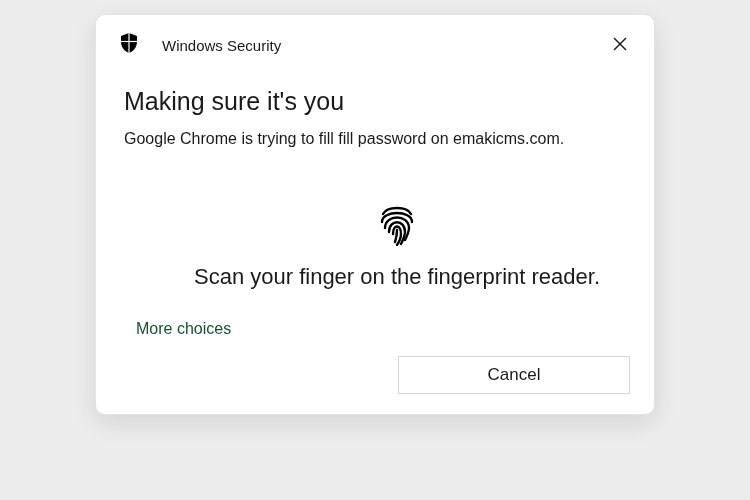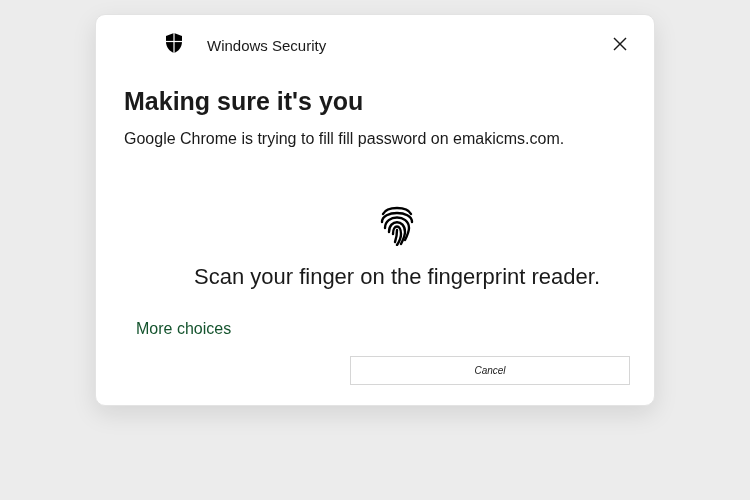--- a/index.html
+++ b/index.html
@@ -24,21 +24,20 @@
       border-radius: 10px;
       box-shadow: 0 8px 24px rgba(0,0,0,0.10);
       position: relative;
       padding: 18px 0 20px 0;
     }
     .header {
       display: flex;
       align-items: center;
       padding: 0 24px 12px 24px;
       gap: 16px;
-      margin-left: 45px;
     }
     .shield {
       flex-shrink: 0;
     }
     .app-name {
       font-size: 15px;
       color: #1a1a1a;
       font-weight: 400;
       margin-left: 8px;
     }
@@ -50,21 +49,21 @@
       height: 28px;
       display: flex;
       align-items: center;
       justify-content: center;
       cursor: pointer;
       background: transparent;
       border: none;
     }
     .title {
       font-size: 25px;
-      font-weight: 700;
+      font-weight: 400;
       color: #1a1a1a;
       padding: 18px 28px 8px 28px;
     }
     .message {
       font-size: 16px;
       color: #1a1a1a;
       padding: 4px 28px 0 28px;
       line-height: 1.4;
     }
     .fingerprint-section {
@@ -90,26 +89,25 @@
     }
     .footer {
       display: flex;
       justify-content: flex-end;
       padding: 18px 24px 0 24px;
     }
     .cancel-btn {
       background: #fff;
       border: 1px solid #d6d6d6;
       color: #1a1a1a;
-      font-size: 10px;
+      font-size: 17px;
       padding: 8px 0;
-      width: 280px;
+      width: 232px;
       cursor: pointer;
       font-family: inherit;
-      font-style: italic;
     }
   </style>
 </head>
 <body>
 
 <div class="dialog">
 
   <div class="header">
     <span class="shield">
       <svg width="18" height="20" viewBox="0 0 18 20">

